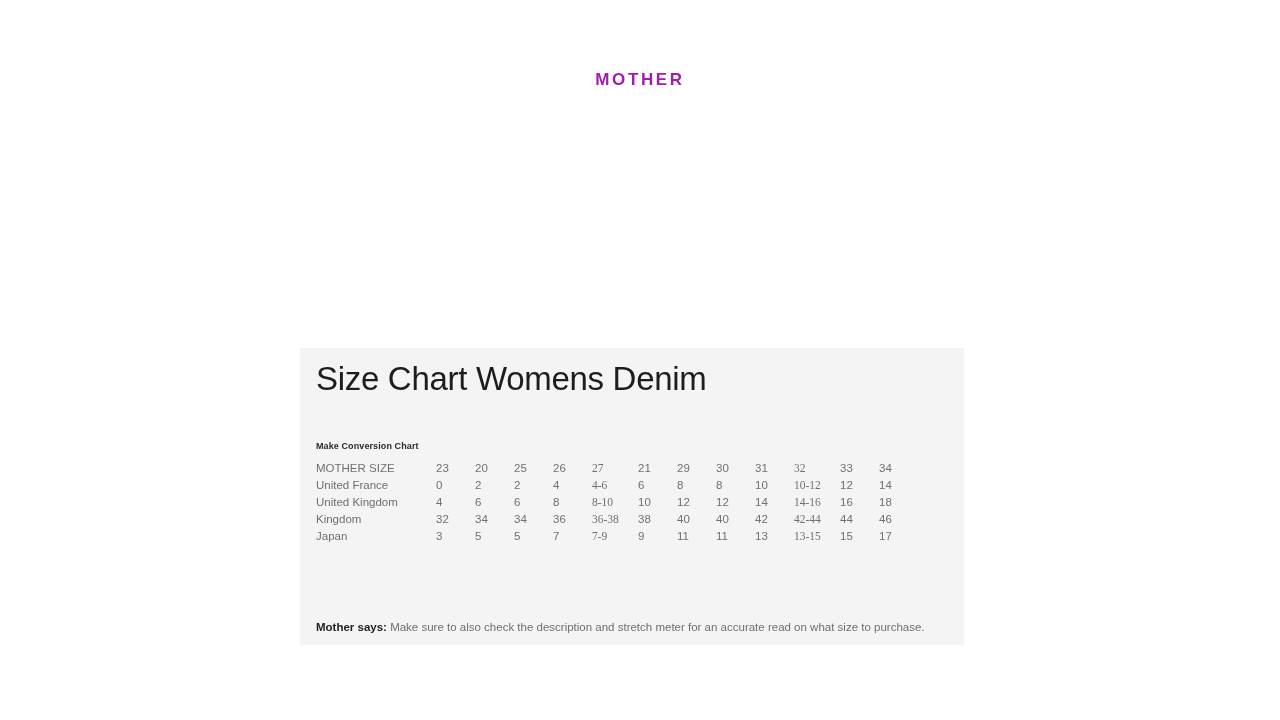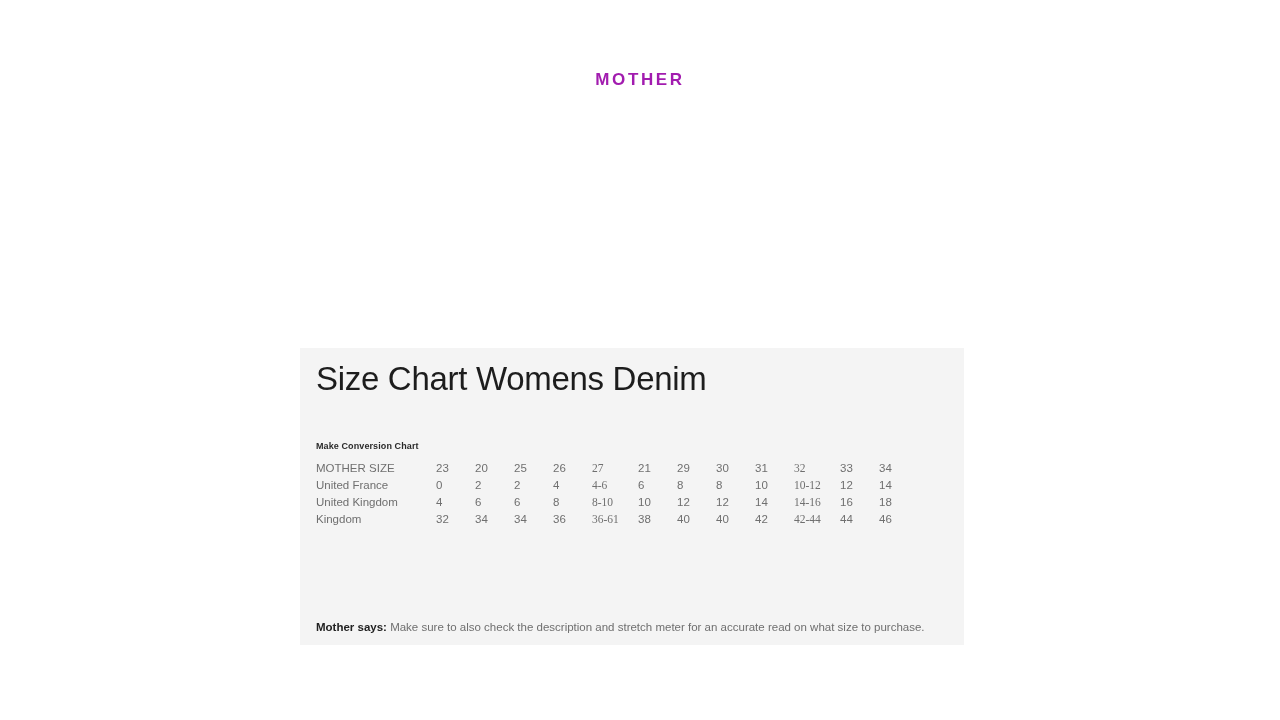--- a/index.html
+++ b/index.html
@@ -167,29 +167,44 @@
             <td class="val wide">14-16</td>
             <td class="val">16</td>
             <td class="val">18</td>
           </tr>
           <tr>
             <td class="rowhead">Kingdom</td>
             <td class="val">32</td>
             <td class="val">34</td>
             <td class="val">34</td>
             <td class="val">36</td>
-            <td class="val wide">36-61</td>
+            <td class="val wide">36-38</td>
             <td class="val">38</td>
             <td class="val">40</td>
             <td class="val">40</td>
             <td class="val">42</td>
             <td class="val wide">42-44</td>
             <td class="val">44</td>
             <td class="val">46</td>
           </tr>
+          <tr>
+            <td class="rowhead">Japan</td>
+            <td class="val">3</td>
+            <td class="val">5</td>
+            <td class="val">5</td>
+            <td class="val">7</td>
+            <td class="val wide">7-9</td>
+            <td class="val">9</td>
+            <td class="val">11</td>
+            <td class="val">11</td>
+            <td class="val">13</td>
+            <td class="val wide">13-15</td>
+            <td class="val">15</td>
+            <td class="val">17</td>
+          </tr>
         </tbody>
     </table>
 
     <div class="mother-says">
       <b>Mother says:</b><span> Make sure to also check the description and stretch meter for an accurate read on what size to purchase.</span>
     </div>
   </div>
 
 </div>
 

